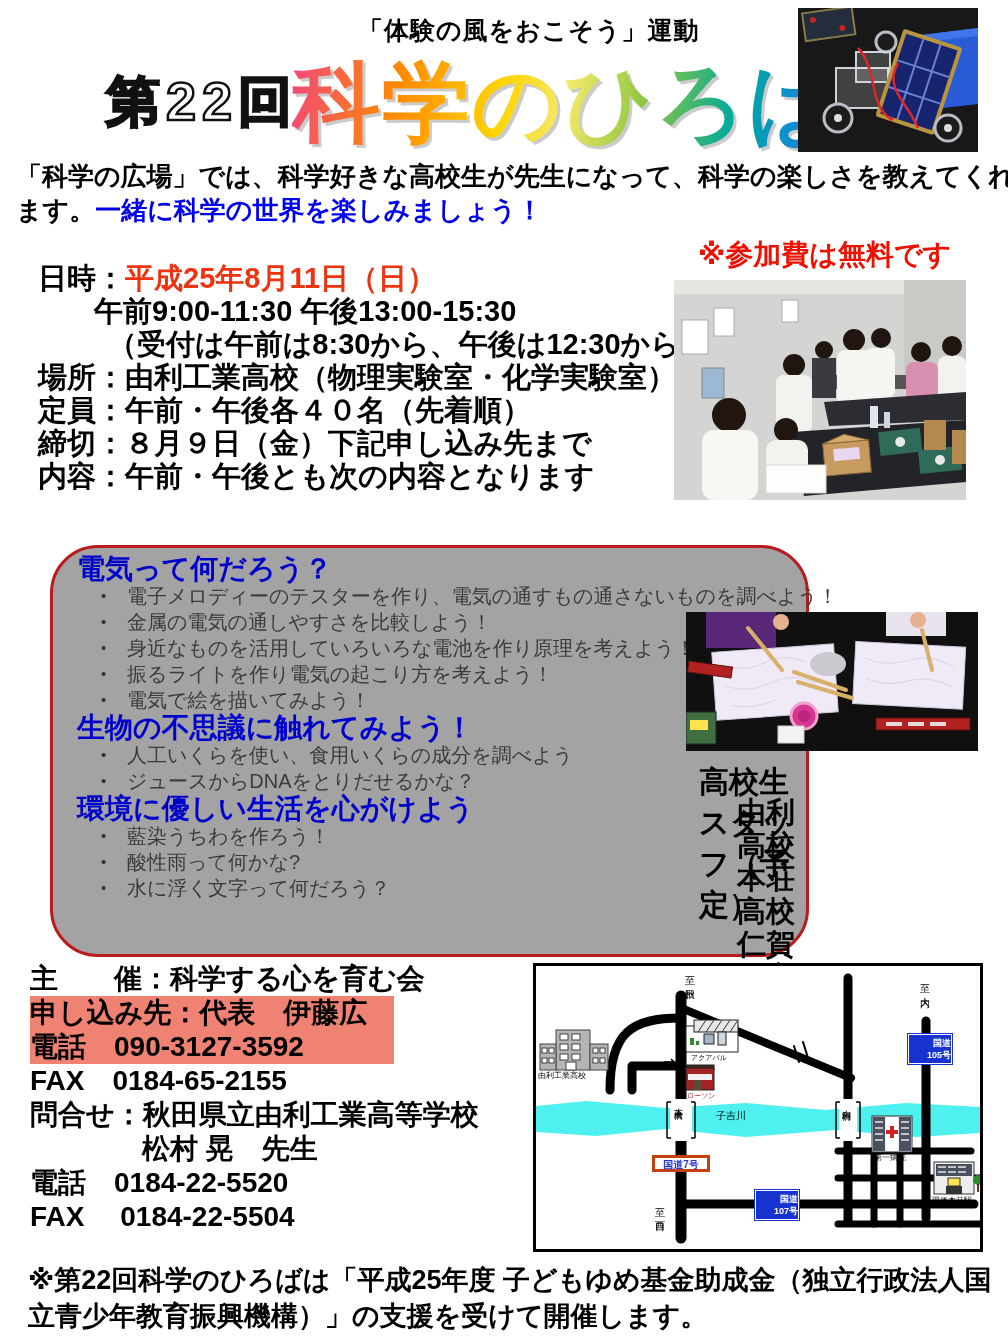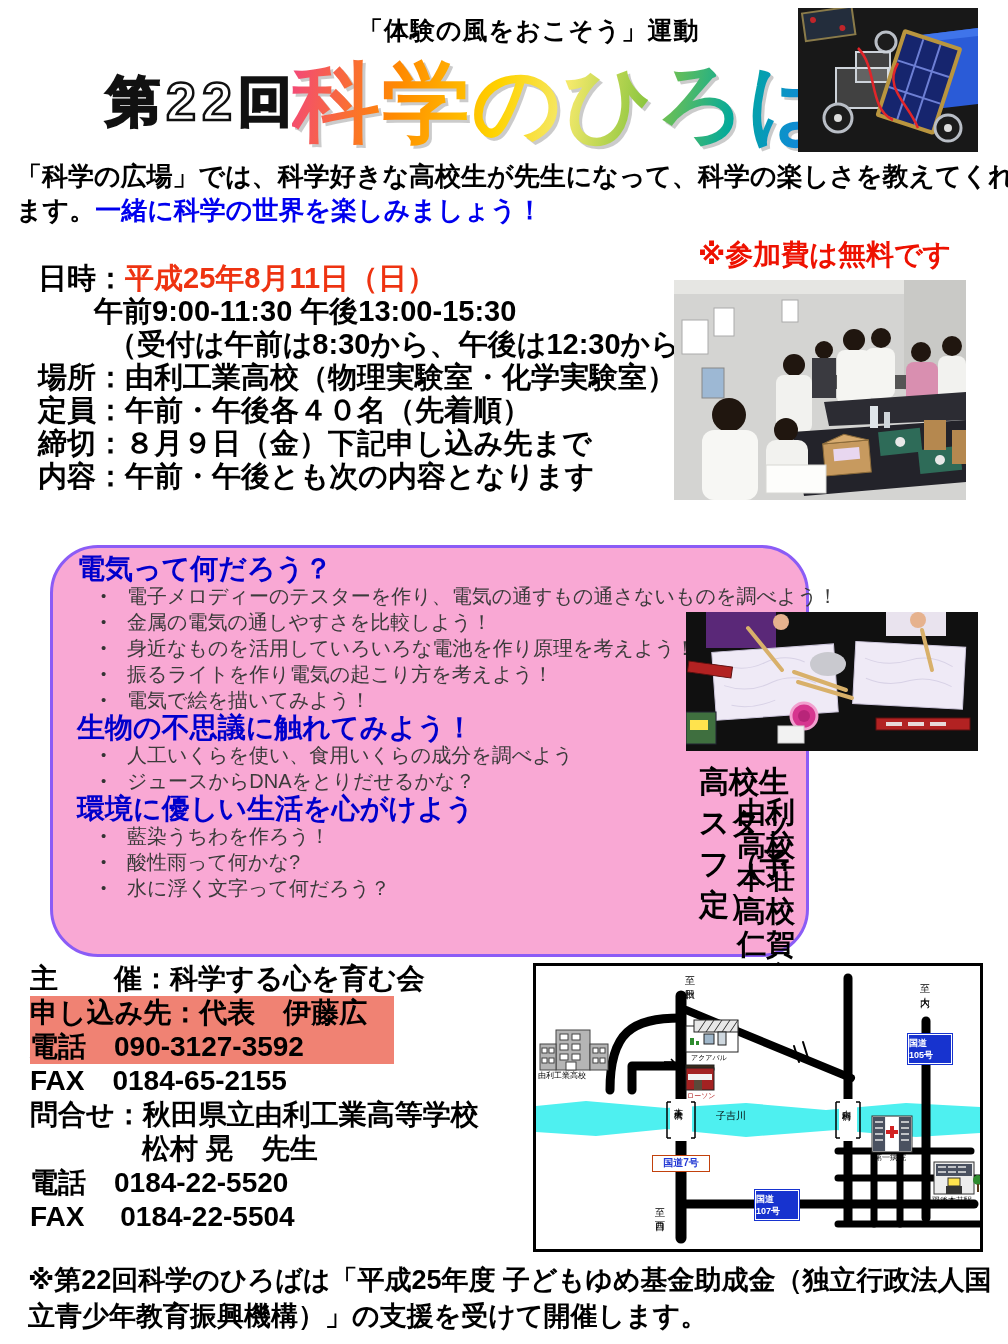--- a/index.html
+++ b/index.html
@@ -22,22 +22,22 @@
   #intro .blue{color:#0000ee;}
   #fee-notice{left:688px;top:236px;font-size:28px;font-weight:bold;color:#ee1100;}
 
   
   #details{left:28px;top:262px;font-size:29px;font-weight:bold;line-height:33px;}
   #details .red{color:#ee3311;}
   #details .ind1{padding-left:56px;}
   #details .ind2{padding-left:70px;}
 
   
-  #program-box{left:40px;top:545px;width:759px;height:412px;background:#f9a8d4;
-               border:3px solid #8b5cf6;border-radius:48px;box-sizing:border-box;}
+  #program-box{left:40px;top:545px;width:759px;height:412px;background:#a3a3a3;
+               border:3px solid #b91c1c;border-radius:48px;box-sizing:border-box;}
   #program-box .sec-h{margin:0 0 0 24px;font-size:28px;line-height:29px;font-weight:bold;color:#0000cc;}
   #program-box ul{margin:0;padding:0;list-style:none;}
   #program-box li{position:relative;margin-left:74px;white-space:nowrap;
                   line-height:26px;font-size:20px;color:#3b3b3b;}
   #program-box li::before{content:"•";position:absolute;left:-26px;top:0;font-size:15px;color:#333;}
   #program-left{position:absolute;left:0;top:6px;width:720px;}
   #staff-heading{left:646px;top:214px;font-size:30px;font-weight:bold;}
   #staff-list{left:684px;top:248px;font-size:29px;font-weight:bold;line-height:33px;}
 
   
@@ -47,22 +47,22 @@
   .hl.w1{width:364px;}
   .hl.w2{width:300px;}
   #contact .ind{padding-left:112px;}
 
   
   #map-box{left:523px;top:963px;width:450px;height:289px;border:3px solid #000;background:#fff;box-sizing:border-box;}
   #map-box svg{position:absolute;left:0;top:0;}
   .mlbl{position:absolute;font-size:8px;line-height:1.05;color:#000;white-space:nowrap;}
   .vert{writing-mode:vertical-rl;text-orientation:upright;letter-spacing:1px;}
   .sign-blue{position:absolute;background:#1733cf;color:#fff;border:1px solid #fff;outline:1px solid #1733cf;
-             font-size:9px;font-weight:bold;text-align:left;line-height:12px;padding-top:2px;box-sizing:border-box;}
-  .sign-white{position:absolute;background:#fff;color:#2238d4;border:1px solid #c2410c;
+             font-size:9px;font-weight:bold;text-align:right;line-height:12px;padding-top:2px;box-sizing:border-box;}
+  .sign-white{position:absolute;background:#fff;color:#2238d4;border:3px solid #c2410c;
               font-size:10px;font-weight:bold;text-align:center;line-height:13px;box-sizing:border-box;}
 
   
   #footer-note{left:18px;top:1262px;width:978px;font-size:27px;font-weight:bold;line-height:1.35;}
 </style>
 </head>
 <body>
 
 <div id="page">
 

